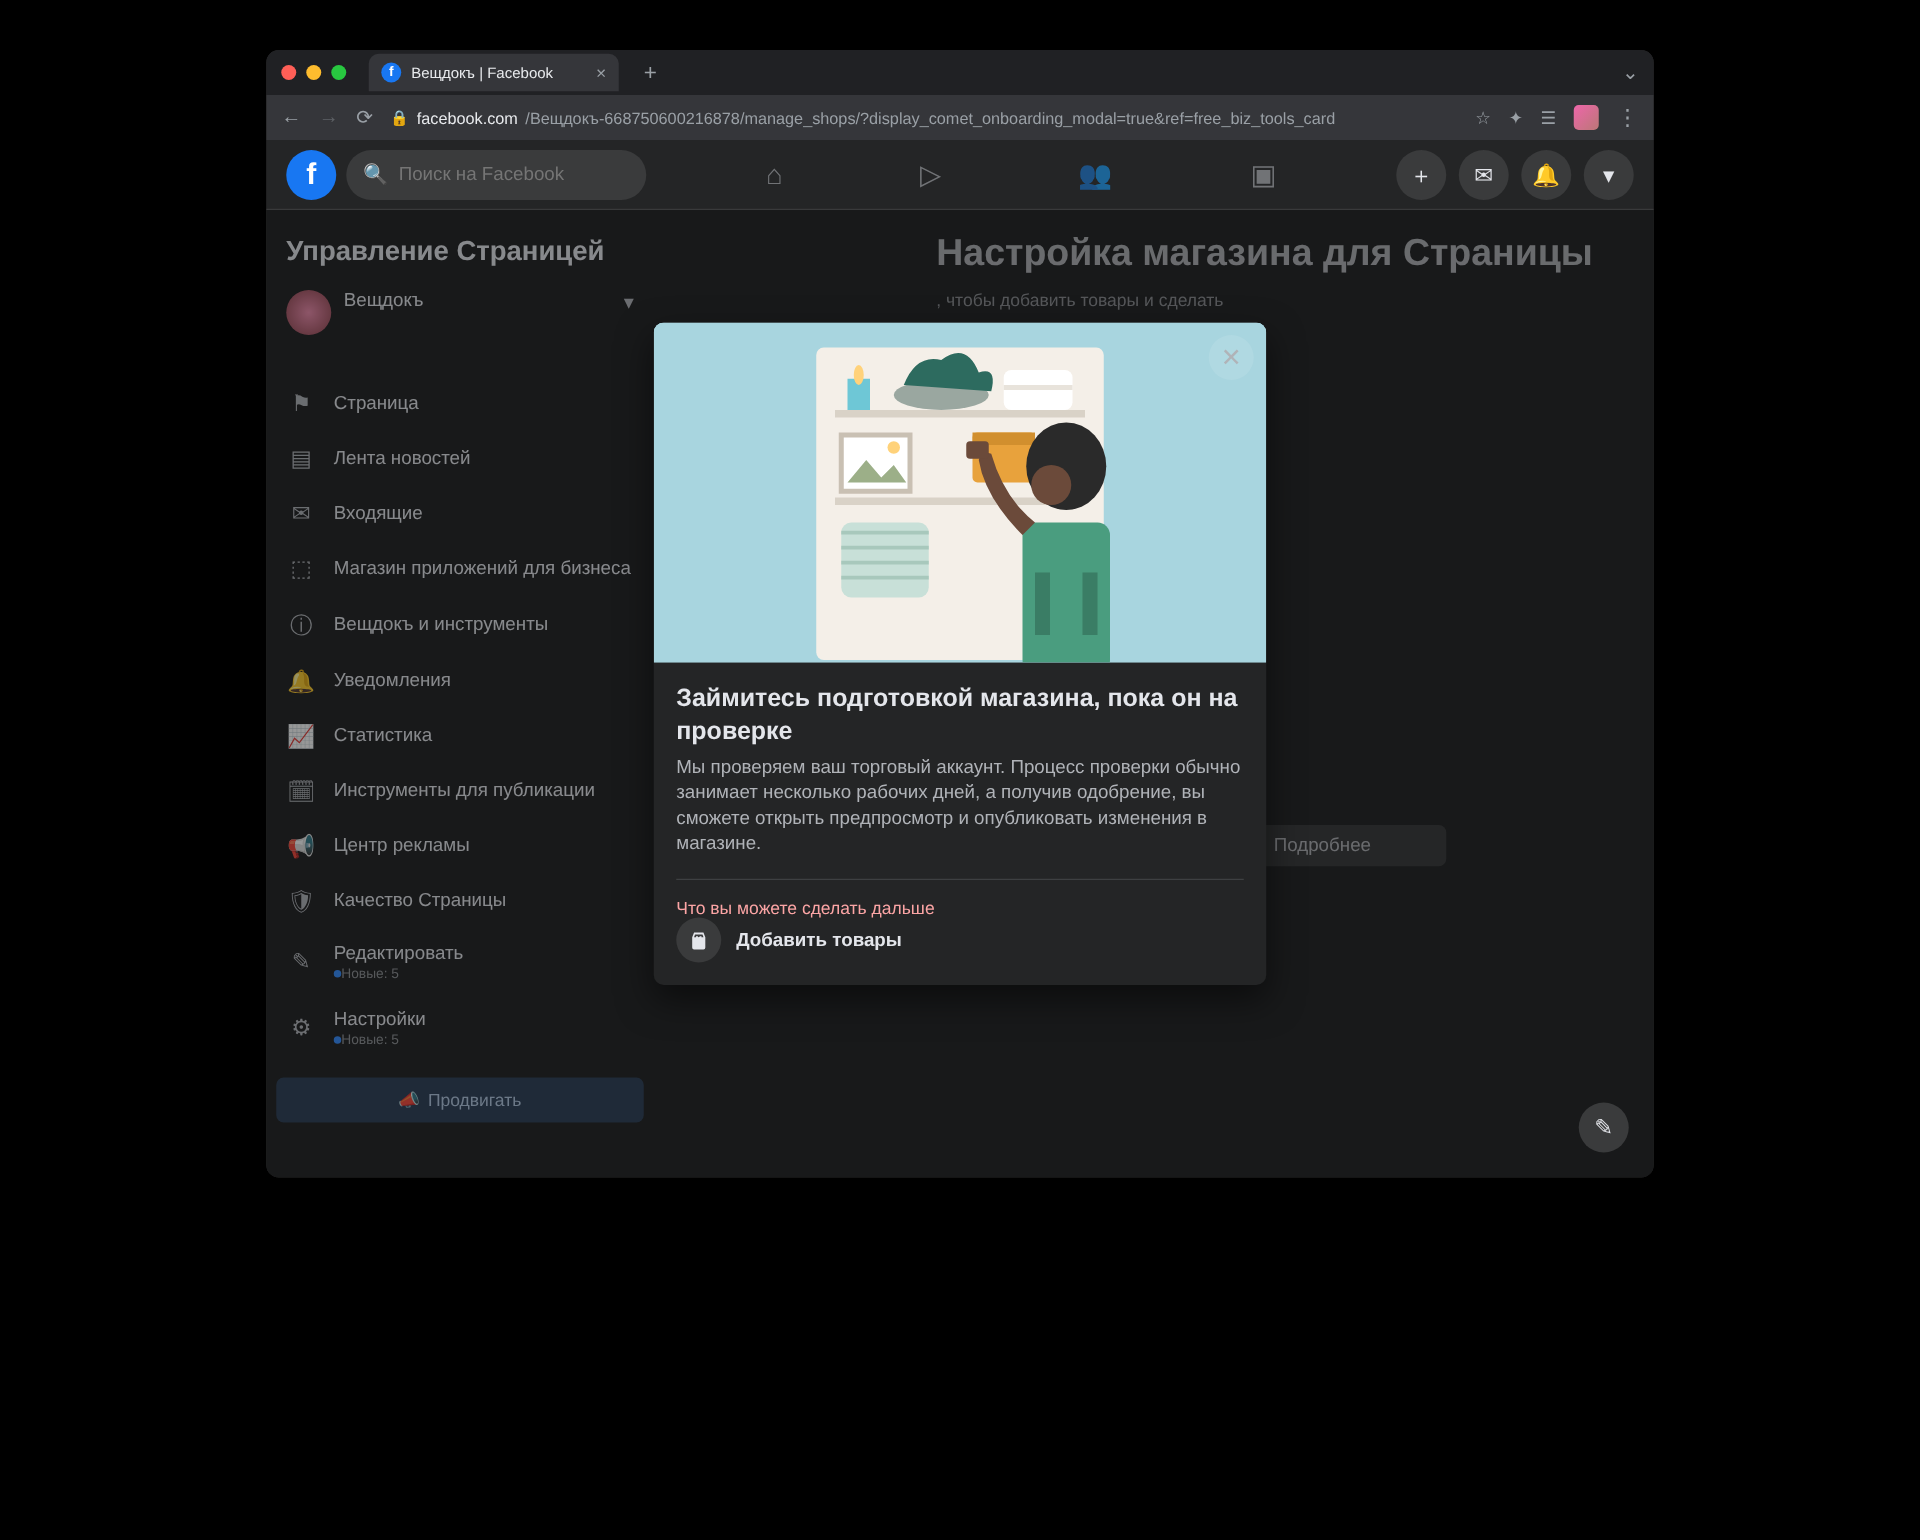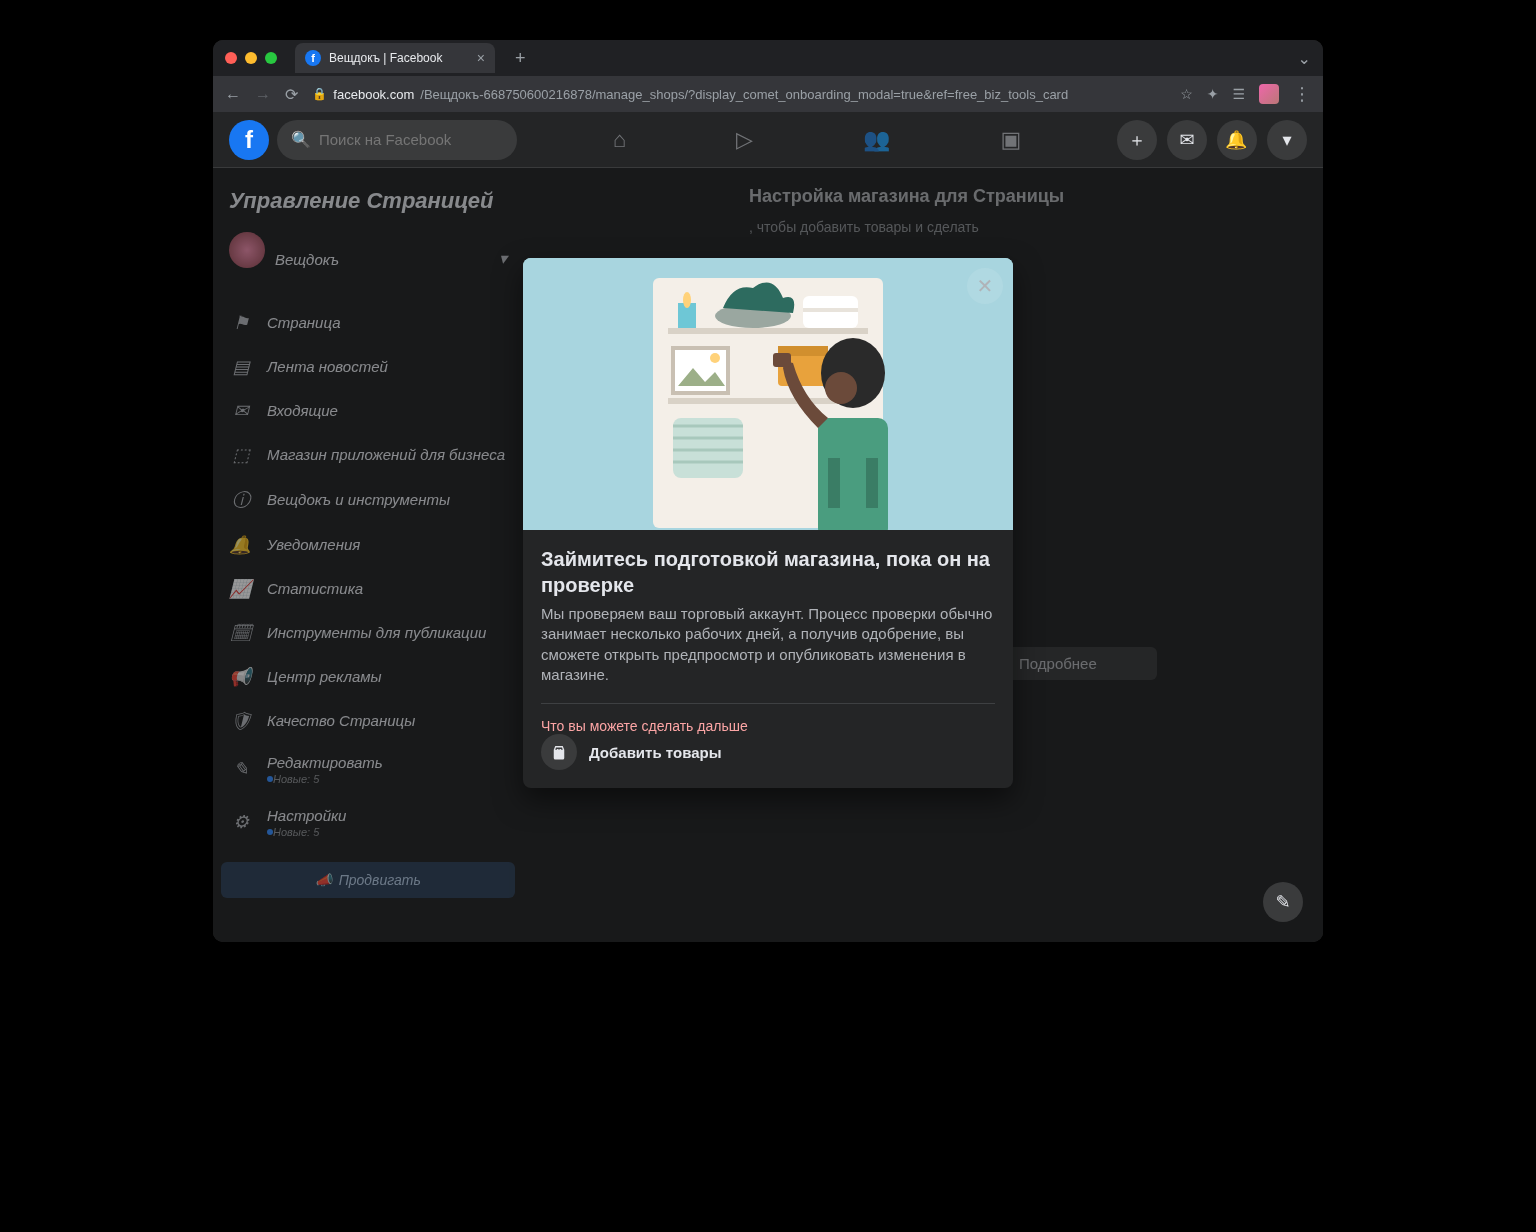--- a/index.html
+++ b/index.html
@@ -50,36 +50,36 @@
 .header{ height:56px; background:#242526; display:flex; align-items:center; padding:0 16px; gap:8px; border-bottom:1px solid #393a3b;}
 .fb-logo{ width:40px;height:40px;border-radius:50%;background:#1877f2;color:#fff;display:flex;align-items:center;justify-content:center;font-weight:bold;font-size:24px;}
 .search{ background:#3a3b3c;border-radius:50px;height:40px;display:flex;align-items:center;padding:0 14px;gap:8px;color:#b0b3b8;width:240px;}
 .search input{ background:none;border:none;outline:none;color:#e4e6eb;font-size:15px;flex:1;}
 .center-nav{ flex:1;display:flex;justify-content:center;gap:70px;color:#b0b3b8;}
 .center-nav .nav-item{ font-size:22px; cursor:pointer; padding:8px 20px; opacity:.55;}
 .header-right{ display:flex;gap:10px;align-items:center;}
 .hbtn{ width:40px;height:40px;border-radius:50%;background:#3a3b3c;color:#e4e6eb;display:flex;align-items:center;justify-content:center;font-size:18px;cursor:pointer;}
 
 .body{ flex:1; display:flex; position:relative;}
-.sidebar{ width:310px; padding:16px 8px; color:#b0b3b8; opacity:.55;font-style:italic;}
+.sidebar{ width:310px; padding:16px 8px; color:#b0b3b8; opacity:.55;}
 .sb-title{ color:#e4e6eb; font-size:22px; font-weight:600; padding:4px 8px 12px;}
-.page-sel{ display:flex;align-items:flex-end;gap:10px;padding:6px 8px;}
+.page-sel{ display:flex;align-items:flex-start;gap:10px;padding:6px 8px;}
 .page-ava{ width:36px;height:36px;border-radius:50%;background:radial-gradient(circle,#e8a 0,#a56 70%);}
 .page-name{ flex:1;color:#e4e6eb;font-size:15px;}
 .chev{ color:#b0b3b8;}
 .sb-items{ margin-top:28px; display:flex;flex-direction:column;gap:2px;}
 .sb-item{ display:flex;align-items:center;gap:14px;padding:10px 8px;border-radius:8px;cursor:pointer;}
 .sb-ico{ width:24px;text-align:center;font-size:18px;color:#b0b3b8;}
 .sb-label{ font-size:15px;color:#e4e6eb;line-height:1.25;}
 .sb-sub{ font-size:11px;color:#8a8d91;display:flex;align-items:center;gap:0;}
 .sb-dot{ width:6px;height:6px;border-radius:50%;background:#2e89ff;display:inline-block;}
 .promote{ margin-top:14px;background:#263951;color:#b0c6e0;text-align:center;padding:10px;border-radius:6px;cursor:pointer;font-size:14px;display:flex;align-items:center;justify-content:center;gap:6px;}
 
 .main{ flex:1; padding:18px 16px; opacity:.4; color:#e4e6eb;}
-.main h1{ font-size:18px; font-weight:700; margin-bottom:12px; margin-left:210px;}
+.main h1{ font-size:30px; font-weight:700; margin-bottom:12px; margin-left:210px;}
 .main-text{ font-size:14px; color:#b0b3b8; margin-left:210px; margin-bottom:10px;}
 .main-btns{ display:flex; gap:12px; margin-left:420px; margin-top:200px;text-align:right;}
 .main-btn{ padding:8px 60px; border-radius:6px; font-size:15px; color:#e4e6eb; background:#3a3b3c;}
 
 .edit-fab{ position:absolute; right:20px; bottom:20px; width:40px;height:40px;border-radius:50%;background:#3a3b3c;color:#e4e6eb;display:flex;align-items:center;justify-content:center;font-size:18px;cursor:pointer;}
 
 .overlay{ position:absolute; inset:0; display:flex; justify-content:center; padding-top:90px;}
 .modal{ width:490px; background:#242526; border-radius:8px; overflow:hidden; box-shadow:0 12px 28px rgba(0,0,0,.5); position:relative; height:fit-content;}
 .modal-close{ position:absolute; top:10px; right:10px; width:36px;height:36px;border-radius:50%;background:rgba(255,255,255,.1);color:#b0b3b8;display:flex;align-items:center;justify-content:center;font-size:20px;cursor:pointer;z-index:2;}
 .illus{ height:272px; background:#a8d5df; position:relative; overflow:hidden;}

